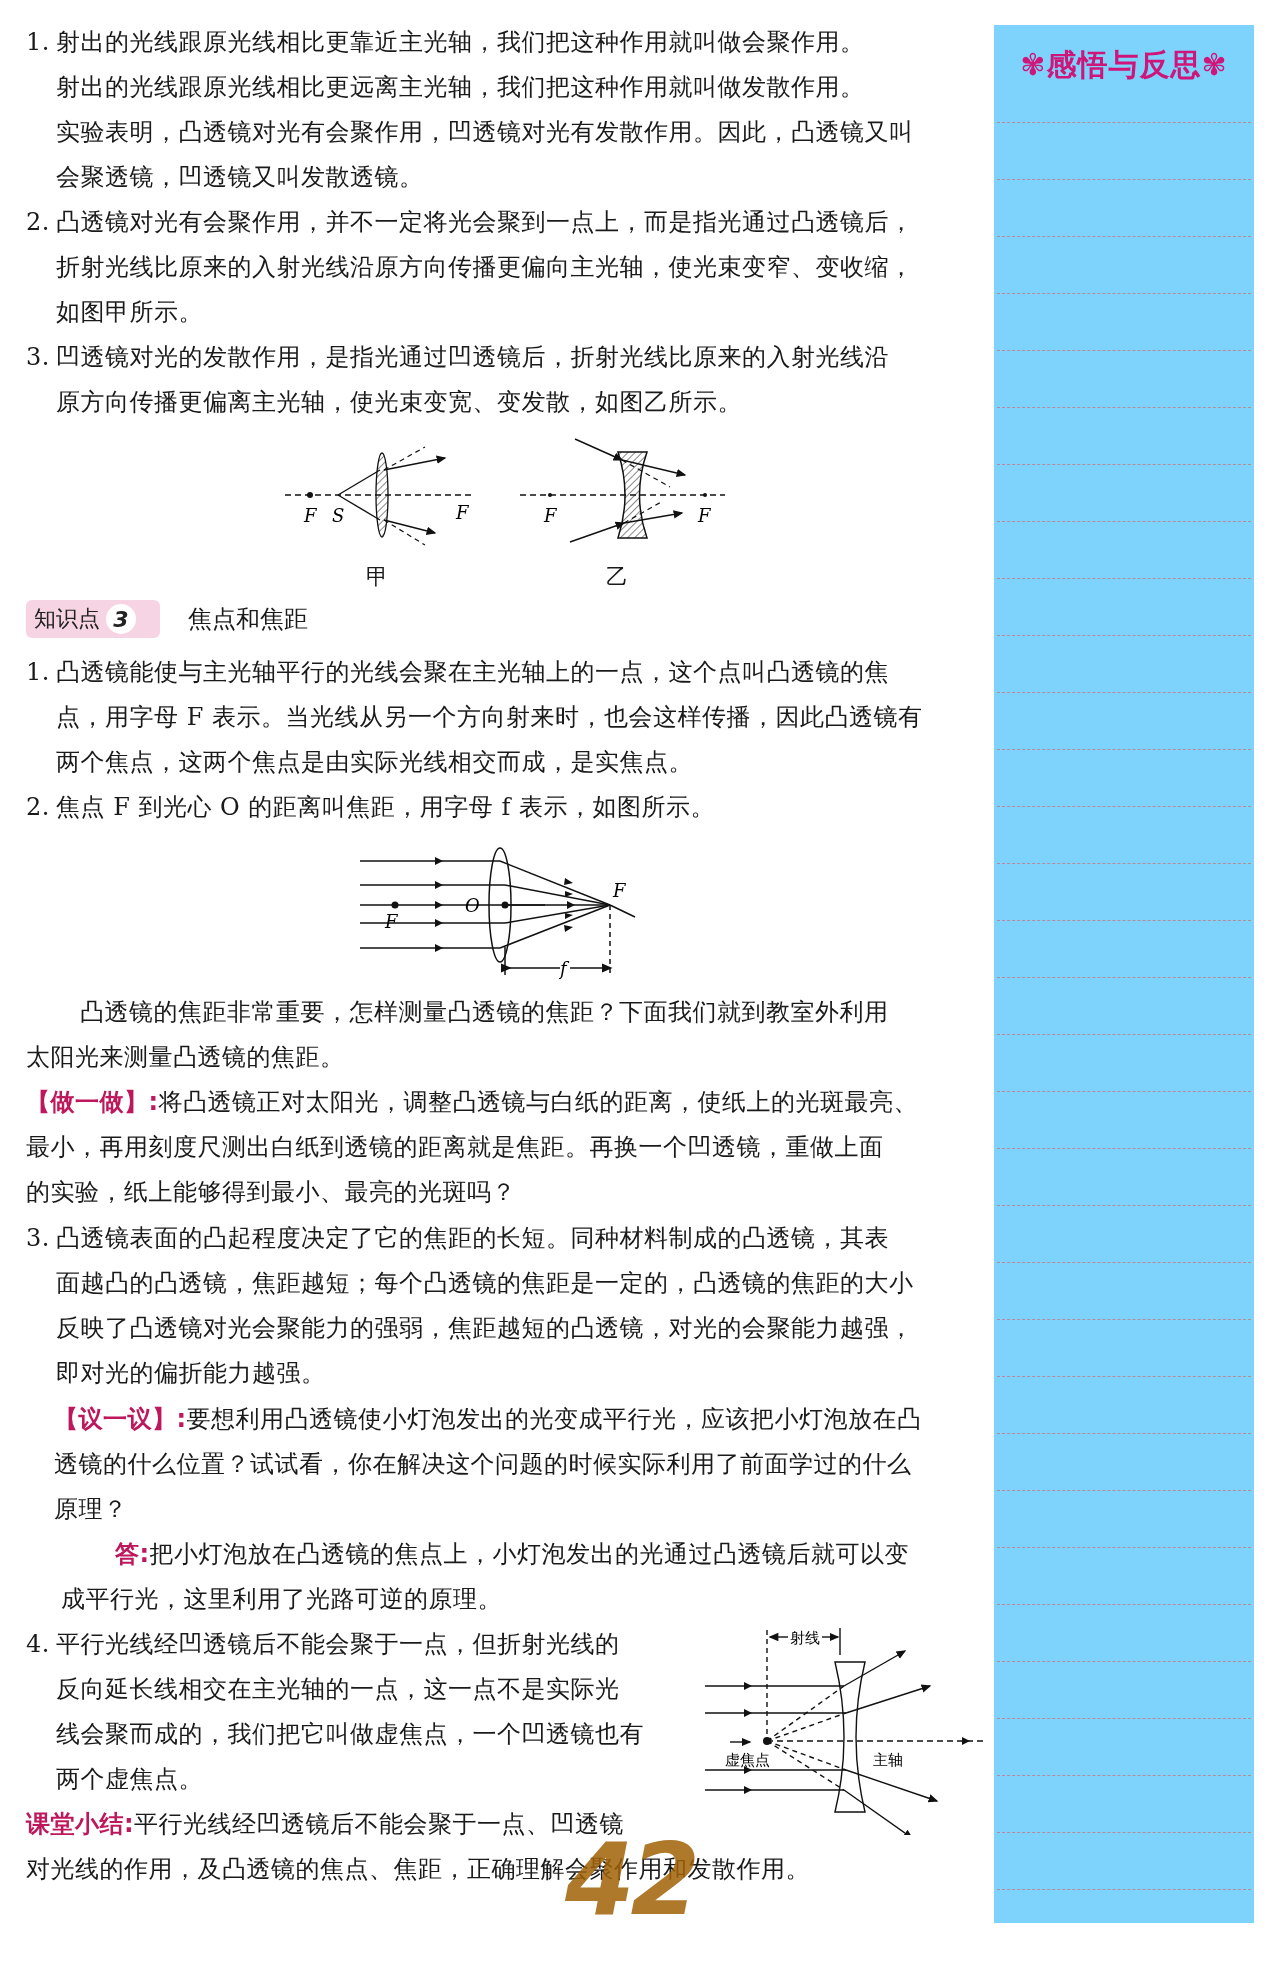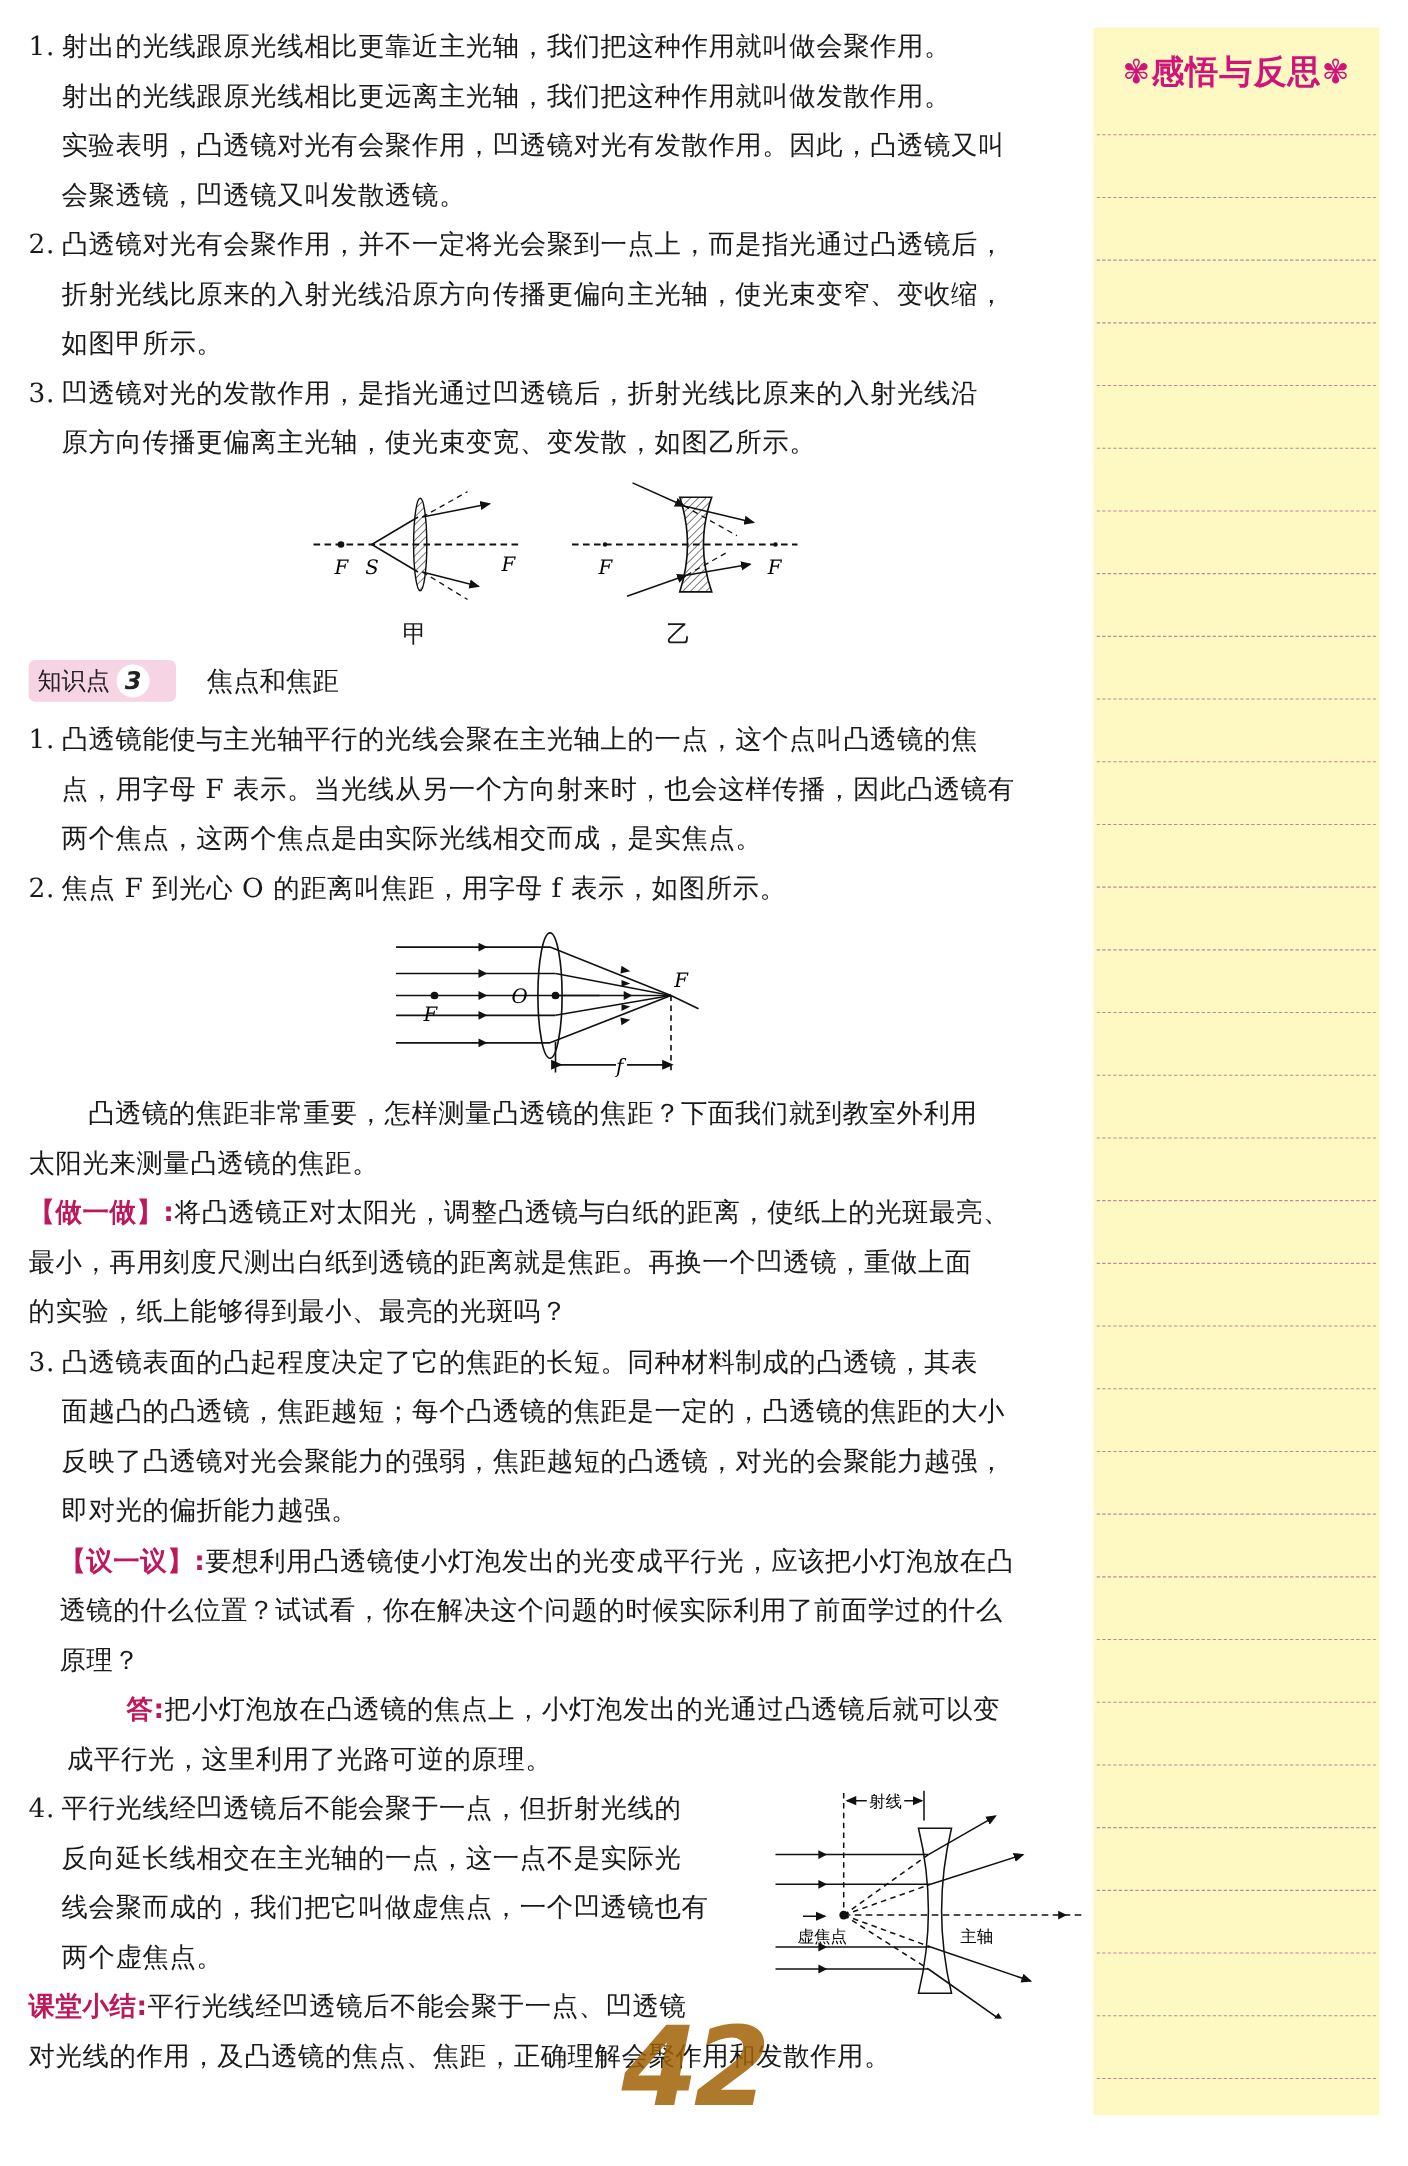--- a/index.html
+++ b/index.html
@@ -19,21 +19,21 @@
     background:#f7d4e3; border-radius:6px; display:flex; align-items:center;
     font-family:"DejaVu Sans","Liberation Sans",sans-serif; font-size:22px; color:#222;
   }
   .kp .lbl { padding-left:8px; }
   .kp .circ {
     margin-left:6px; width:30px; height:30px; border-radius:50%; background:#fff;
     display:flex; align-items:center; justify-content:center; font-style:italic; font-weight:bold; font-size:22px;
   }
   .kp-title { position:absolute; left:188px; top:603px; font-size:24px; font-family:"DejaVu Sans","Liberation Sans",sans-serif; }
   .sidebar {
-    position:absolute; left:994px; top:25px; width:260px; height:1898px; background:#fef9c3;
+    position:absolute; left:994px; top:25px; width:260px; height:1898px; background:#7dd3fc;
   }
   .sidebar .title {
     position:absolute; left:0; top:20px; width:260px; text-align:center; color:#d0157a;
     font-family:"DejaVu Sans","Liberation Sans",sans-serif; font-weight:bold; font-size:30px; letter-spacing:1px;
   }
   .sidebar .line { position:absolute; left:3px; width:254px; border-top:1.5px dashed #b88a9c; }
   .pagenum {
     position:absolute; left:565px; top:1821px; font-size:100px; font-weight:bold; font-style:italic;
     color:#a16207; font-family:"DejaVu Sans","Liberation Sans",sans-serif; letter-spacing:-4px; opacity:0.85;
   }

